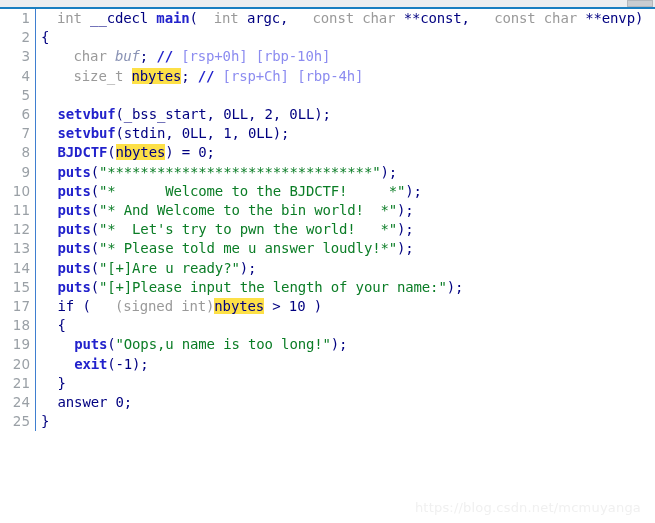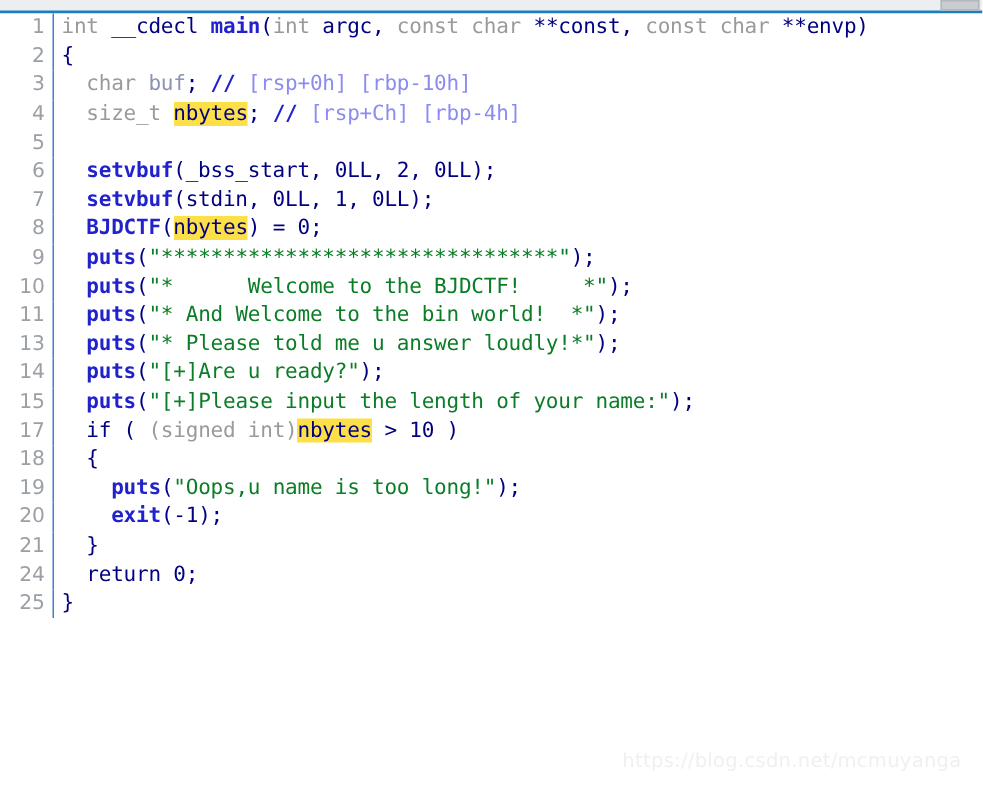--- a/index.html
+++ b/index.html
@@ -85,22 +85,22 @@
     letter-spacing: -0.15px;
   }
 
   
   .t-plain  { color: #000080; }
   .t-kw     { color: #000080; font-weight: normal; text-align: right; }
   .t-fn     { color: #2222cc; font-weight: bold; }
   .t-str    { color: #0b7d26; }
   .t-cmt    { color: #8c8cf0; }
   .t-cmtsl  { color: #2222cc; font-weight: bold; }
-  .t-type   { color: #9a9a9a; }
-  .t-var    { color: #8a93b5; }
+  .t-type   { color: #9a9a9a; margin-left: 16px; }
+  .t-var    { color: #8a93b5; font-style: italic; }
   .t-punc   { color: #000080; }
   .hl {
     background: #fde047;
     color: #000080;
   }
 
   
   .watermark {
     position: absolute;
     right: 14px;
@@ -174,20 +174,24 @@
         <tr>
           <td class="gutter">10</td>
           <td class="code"><span>  </span><span class="t-fn">puts</span><span class="t-plain">(</span><span class="t-str">"*      Welcome to the BJDCTF!     *"</span><span class="t-plain">);</span></td>
         </tr>
 
         <tr>
           <td class="gutter">11</td>
           <td class="code"><span>  </span><span class="t-fn">puts</span><span class="t-plain">(</span><span class="t-str">"* And Welcome to the bin world!  *"</span><span class="t-plain">);</span></td>
         </tr>
 
+        <tr>
+          <td class="gutter">12</td>
+          <td class="code"><span>  </span><span class="t-fn">puts</span><span class="t-plain">(</span><span class="t-str">"*  Let's try to pwn the world!   *"</span><span class="t-plain">);</span></td>
+        </tr>
 
         <tr>
           <td class="gutter">13</td>
           <td class="code"><span>  </span><span class="t-fn">puts</span><span class="t-plain">(</span><span class="t-str">"* Please told me u answer loudly!*"</span><span class="t-plain">);</span></td>
         </tr>
 
         <tr>
           <td class="gutter">14</td>
           <td class="code"><span>  </span><span class="t-fn">puts</span><span class="t-plain">(</span><span class="t-str">"[+]Are u ready?"</span><span class="t-plain">);</span></td>
         </tr>
@@ -220,21 +224,21 @@
 
         <tr>
           <td class="gutter">21</td>
           <td class="code"><span>  </span><span class="t-punc">}</span></td>
         </tr>
 
 
 
         <tr>
           <td class="gutter">24</td>
-          <td class="code"><span>  </span><span class="t-kw">return</span><span class="t-plain"> 0;</span></td>
+          <td class="code"><span>  </span><span class="t-kw">answer</span><span class="t-plain"> 0;</span></td>
         </tr>
 
         <tr>
           <td class="gutter">25</td>
           <td class="code"><span class="t-punc">}</span></td>
         </tr>
 
       </tbody>
     </table>
   </div>

